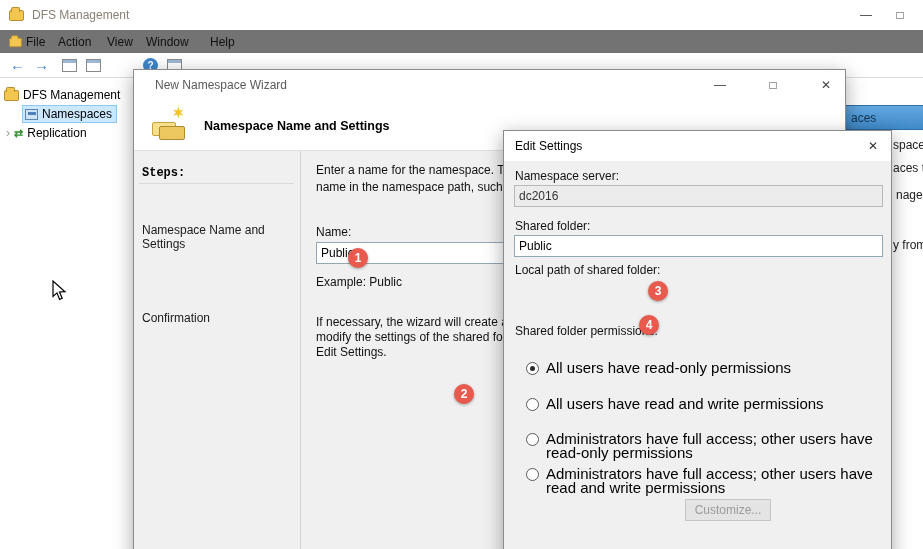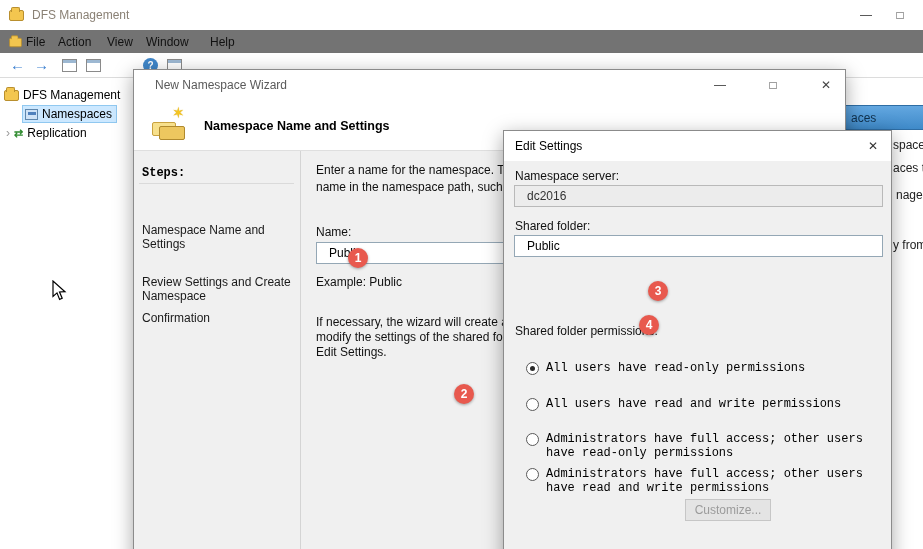--- a/index.html
+++ b/index.html
@@ -48,31 +48,31 @@
   .wiz-folder-back { position:absolute; left:2px; top:16px; width:24px; height:14px; background:#f7e08c; border:1px solid #c9a23f; border-radius:2px; }
   .wiz-folder-front { position:absolute; left:9px; top:20px; width:26px; height:14px; background:#edc75f; border:1px solid #b08a2e; border-radius:2px; }
   .wiz-sparkle { position:absolute; left:22px; top:-2px; color:#f5c51f; font-size:15px; text-shadow:0 0 1px #c99a12; }
   .steps-panel { position:absolute; left:0; top:81px; width:167px; bottom:0; background:#f0f0f0; border-right:1px solid #d4d4d4; }
   .steps-title { position:absolute; left:8px; top:15px; font-weight:bold; font-size:12px;font-family:Liberation Mono, monospace; }
   .steps-rule { position:absolute; left:5px; right:6px; top:32px; border-top:1px solid #dadada; }
   .step { position:absolute; left:8px; width:152px; font-size:12px; line-height:14px; color:#1a1a1a; }
   .link { color:#0563c1; }
   .para { position:absolute; font-size:12px; line-height:15px; color:#111; white-space:nowrap; }
 
-  .input { position:absolute; background:#fff; border:1px solid #94a7b5; font-size:12px; font-family:inherit; padding:2px 12px; color:#000; height:22px; }
+  .input { position:absolute; background:#fff; border:1px solid #94a7b5; font-size:12px; font-family:inherit; padding:2px 4px; color:#000; height:22px; }
   .input.readonly { background:#ececec; border-color:#b9b9b9; color:#333; }
   .btn { position:absolute; background:#e1e1e1; border:1px solid #0078d7; box-shadow:inset 0 0 0 1px #cfe5f7; font-size:12px; font-family:inherit; color:#000; cursor:default; }
   .btn.disabled { background:#e4e4e4; border:1px solid #c6c6c6; box-shadow:none; color:#9b9b9b; }
 
   .badge { position:absolute; width:20px; height:20px; border-radius:50%; background:#e8594e; color:#fff; font-weight:bold; font-size:12px; display:flex; align-items:center; justify-content:center; box-shadow:0 1px 3px rgba(0,0,0,0.35); z-index:6; }
 
   .radio-row { position:absolute; left:22px; display:flex; gap:7px; align-items:flex-start; }
   .radio { width:13px; height:13px; border:1px solid #595959; border-radius:50%; background:#fff; position:relative; flex:none; margin-top:1px; }
   .radio.on::after { content:""; position:absolute; left:3px; top:3px; right:3px; bottom:3px; border-radius:50%; background:#2b2b2b; }
-  .radio-label { font-size:12px; line-height:14px; max-width:340px;font-family:Liberation Mono, monospace; }
+  .radio-label { font-size:15px; line-height:14px; max-width:340px; }
 
   .cursor { position:absolute; z-index:60; }
 </style>
 </head>
 <body>
 
 <div class="screen">
 
   <div class="titlebar">
     <div class="folder-icon" style="left:9px; top:10px;"></div>
@@ -135,21 +135,20 @@
         <div class="wiz-folder-front"></div>
         <span class="wiz-sparkle">✶</span>
       </div>
       <div class="wiz-heading">Namespace Name and Settings</div>
     </div>
 
     <div class="steps-panel">
       <div class="steps-title">Steps:</div>
       <div class="steps-rule"></div>
       <div class="step" style="top:72px;">Namespace Name and Settings</div>
-      <div class="step" style="top:124px;">Review Settings and Create Namespace</div>
       <div class="step" style="top:160px;">Confirmation</div>
     </div>
 
     <div class="para" style="left:182px; top:93px;">Enter a name for the namespace. This na</div>
     <div class="para" style="left:182px; top:110px;">name in the namespace path, such as \\</div>
 
     <div class="para" style="left:182px; top:155px;">Name:</div>
     <input class="input" style="left: 182px; top: 172px; width: 318px;" value="Public">
     <div class="badge" style="left:214px; top:178px;">1</div>
     <div class="para" style="left:182px; top:205px;">Example: Public</div>
@@ -166,20 +165,21 @@
       <div class="dlg-title dlg-title-dark">Edit Settings</div>
       <div class="wctl" style="left:355px; top:4px; color:#333;">✕</div>
     </div>
 
     <div class="para" style="left:11px; top:38px;">Namespace server:</div>
     <input class="input readonly" style="left: 10px; top: 54px; width: 369px;" readonly="" value="dc2016">
 
     <div class="para" style="left:11px; top:88px;">Shared folder:</div>
     <input class="input" style="left: 10px; top: 104px; width: 369px;" value="Public">
 
+    <div class="para" style="left:11px; top:132px;">Local path of shared folder:</div>
     <div class="badge" style="left:144px; top:150px;">3</div>
 
     <div class="para" style="left:11px; top:193px;">Shared folder permissions:</div>
     <div class="badge" style="left:135px; top:184px;">4</div>
 
     <div class="radio-row" style="top:230px;">
       <div class="radio on"></div>
       <div class="radio-label">All users have read-only permissions</div>
     </div>
     <div class="radio-row" style="top:266px;">

